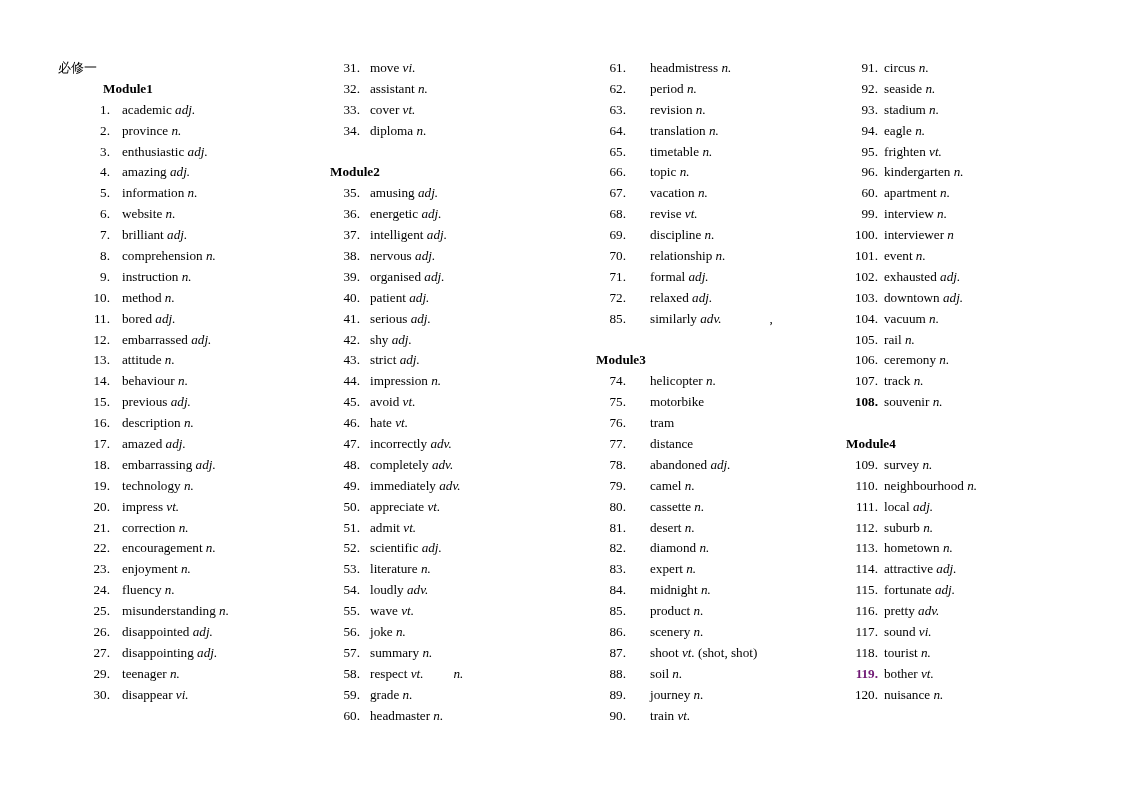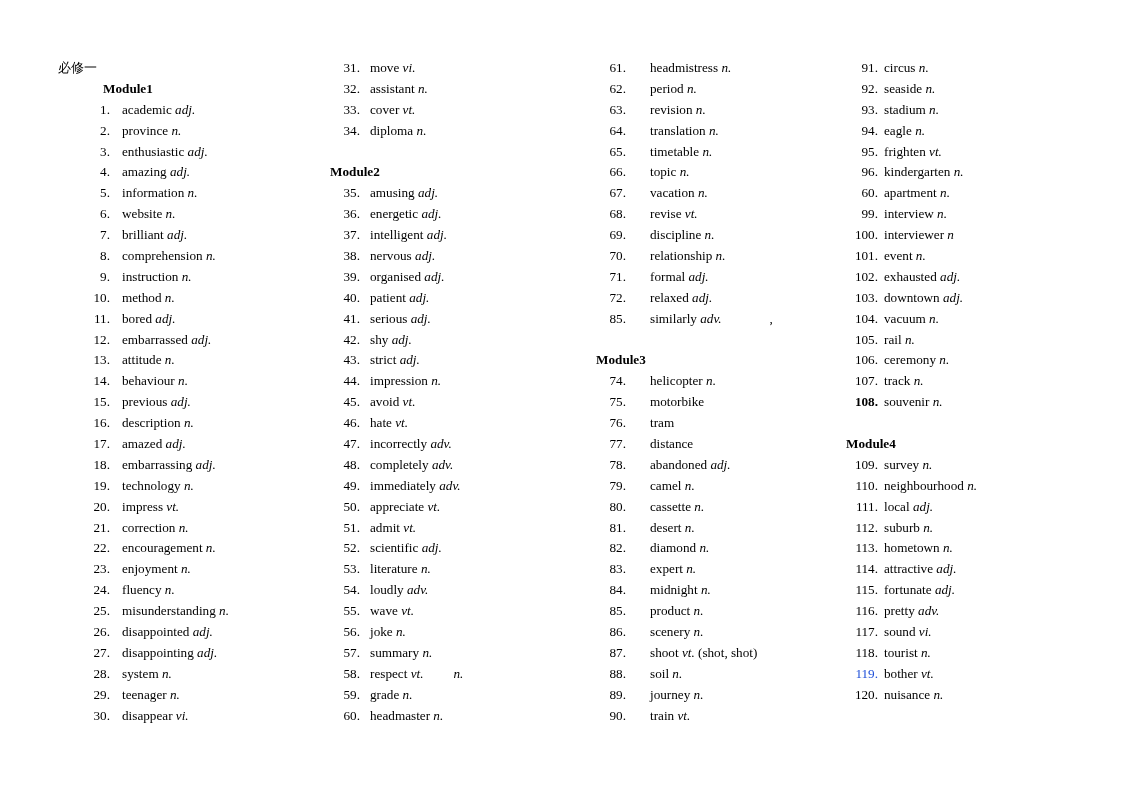--- a/index.html
+++ b/index.html
@@ -73,21 +73,21 @@
   }
   .extra-plain {
     display: inline-block;
     padding-left: 48px;
     font-style: normal;
   }
   .tail {
     font-style: normal;
   }
   .num-bold { font-weight: bold; }
-  .num-blue { color: #1d4ed8; }
+  .num-blue { color: #701a75; font-weight: bold; }
 </style>
 </head>
 <body>
 
 <div id="page">
   <div class="col" id="col-1" style="top: 58px;">
       <div class="line"><span class="doc-title-inline" style="font-weight: normal; font-size: 13px;">必修一</span></div>
       <div class="line module-head"><span>Module1</span></div>
       <div class="line item"><span class="num">1.</span><span class="word">academic</span> <span class="pos">adj.</span></div>
       <div class="line item"><span class="num">2.</span><span class="word">province</span> <span class="pos">n.</span></div>
@@ -109,21 +109,20 @@
       <div class="line item"><span class="num">18.</span><span class="word">embarrassing</span> <span class="pos">adj.</span></div>
       <div class="line item"><span class="num">19.</span><span class="word">technology</span> <span class="pos">n.</span></div>
       <div class="line item"><span class="num">20.</span><span class="word">impress</span> <span class="pos">vt.</span></div>
       <div class="line item"><span class="num">21.</span><span class="word">correction</span> <span class="pos">n.</span></div>
       <div class="line item"><span class="num">22.</span><span class="word">encouragement</span> <span class="pos">n.</span></div>
       <div class="line item"><span class="num">23.</span><span class="word">enjoyment</span> <span class="pos">n.</span></div>
       <div class="line item"><span class="num">24.</span><span class="word">fluency</span> <span class="pos">n.</span></div>
       <div class="line item"><span class="num">25.</span><span class="word">misunderstanding</span> <span class="pos">n.</span></div>
       <div class="line item"><span class="num">26.</span><span class="word">disappointed</span> <span class="pos">adj.</span></div>
       <div class="line item"><span class="num">27.</span><span class="word">disappointing</span> <span class="pos">adj.</span></div>
-      <div class="line item"><span class="num">28.</span><span class="word">system</span> <span class="pos">n.</span></div>
       <div class="line item"><span class="num">29.</span><span class="word">teenager</span> <span class="pos">n.</span></div>
       <div class="line item"><span class="num">30.</span><span class="word">disappear</span> <span class="pos">vi.</span></div>
     </div>
   <div class="col" id="col-2" style="top: 58px;">
       <div class="line item"><span class="num">31.</span><span class="word">move</span> <span class="pos">vi.</span></div>
       <div class="line item"><span class="num">32.</span><span class="word">assistant</span> <span class="pos">n.</span></div>
       <div class="line item"><span class="num">33.</span><span class="word">cover</span> <span class="pos">vt.</span></div>
       <div class="line item"><span class="num">34.</span><span class="word">diploma</span> <span class="pos">n.</span></div>
       <div class="line spacer">&nbsp;</div>
       <div class="line module-head"><span>Module2</span></div>

